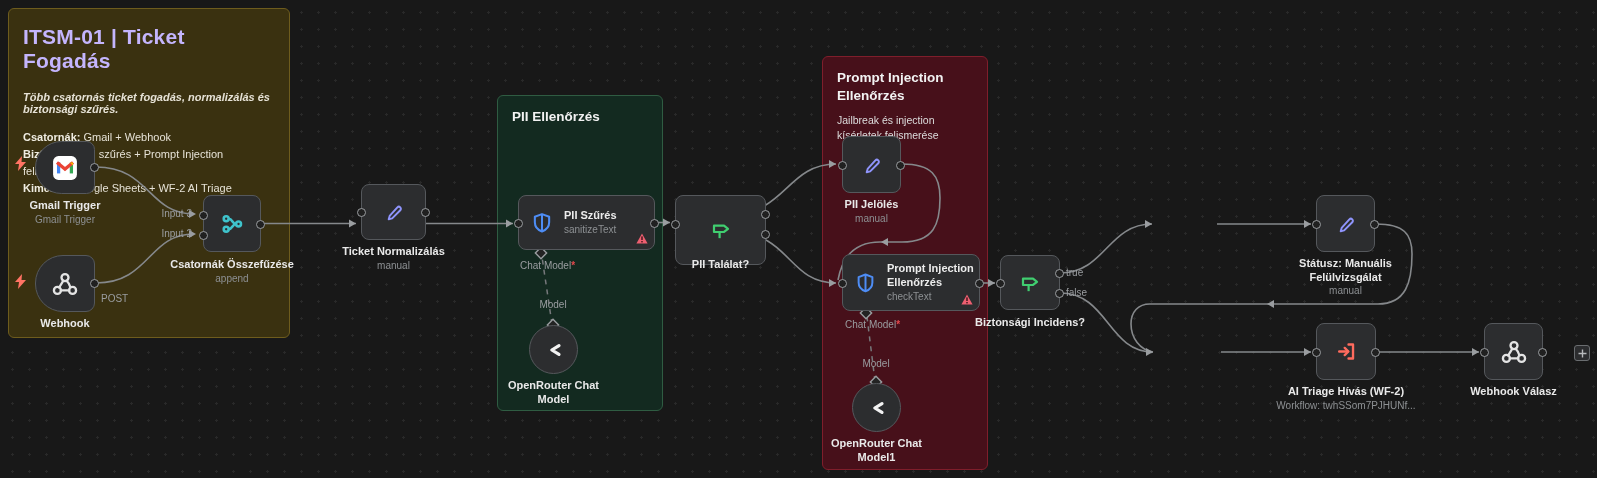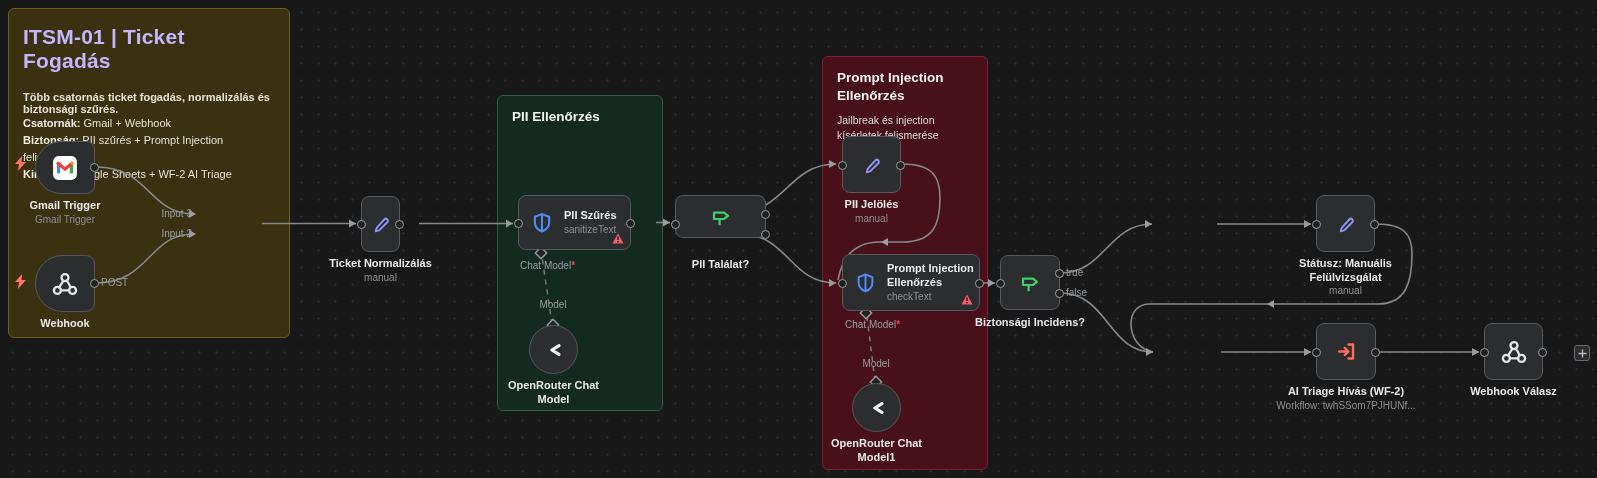--- a/index.html
+++ b/index.html
@@ -5,21 +5,21 @@
   html,body{margin:0;padding:0;background:#181818;}
   .cv{position:relative;width:1597px;height:478px;overflow:hidden;
       font-family:"Liberation Sans",sans-serif;
       background:#181818;
       background-image:radial-gradient(#292929 1.1px,transparent 1.2px);
       background-size:17px 17px;background-position:4px 4px;}
   
   .note{position:absolute;border-radius:6px;box-sizing:border-box;padding:10px 14px;}
   .note-itsm{left:8px;top:8px;width:282px;height:330px;background:#3a3110;border:1px solid #6e5c1d;}
   .note-itsm .nt{font-size:21px;font-weight:bold;color:#c4b5fd;letter-spacing:.2px;margin:6px 0 18px 0;}
-  .note-itsm .nd{font-size:11px;color:#e6e2d6;font-weight:bold;}
+  .note-itsm .nd{font-size:11px;color:#e6e2d6;font-weight:bold;margin-bottom:14px;font-style:italic;}
   .note-itsm .nl{font-size:11px;color:#e6e2d6;line-height:1.55;}
   .note-itsm .nl b{color:#f0ede2;}
   .note-pii{left:497px;top:95px;width:166px;height:316px;background:#132a20;border:1px solid #2f5c42;}
   .note-pi{left:822px;top:56px;width:166px;height:414px;background:#47101a;border:1px solid #7f1e2b;}
   .note-sm-title{font-size:13.5px;font-weight:bold;color:#f2f2f2;margin:2px 0 8px 0;line-height:1.35;}
   .note-sm-desc{font-size:10.5px;color:#ddd;line-height:1.4;}
   
   svg.wires{position:absolute;left:0;top:0;z-index:2;}
   
   .node{position:absolute;z-index:3;}
@@ -112,21 +112,21 @@
     <g fill="#232323" stroke="#9a9da0" stroke-width="1.4">
       <rect x="-4" y="-4" width="8" height="8" transform="translate(541,253) rotate(45)"></rect>
       <rect x="-4" y="-4" width="8" height="8" transform="translate(553,325) rotate(45)"></rect>
       <rect x="-4" y="-4" width="8" height="8" transform="translate(866,313) rotate(45)"></rect>
       <rect x="-4" y="-4" width="8" height="8" transform="translate(876,382) rotate(45)"></rect>
     </g>
   </svg>
 
   <div class="clabel" style="left:158px;top:208px;width:34px;text-align:right;">Input 3</div>
   <div class="clabel" style="left:158px;top:228px;width:34px;text-align:right;">Input 2</div>
-  <div class="clabel" style="left:101px;top:277px;">POST</div>
+  <div class="clabel" style="left:101px;top:293px;">POST</div>
   <div class="clabel" style="left:741px;top:207px;">true</div>
   <div class="clabel" style="left:741px;top:227px;">false</div>
   <div class="clabel" style="left:1066px;top:267px;">true</div>
   <div class="clabel" style="left:1066px;top:287px;">false</div>
   <div class="clabel" style="left:520px;top:260px;"><span>Chat Model</span><span class="star">*</span></div>
   <div class="clabel" style="left:531px;top:299px;width:44px;text-align:center;">Model</div>
   <div class="clabel" style="left:845px;top:319px;"><span>Chat Model</span><span class="star">*</span></div>
   <div class="clabel" style="left:854px;top:358px;width:44px;text-align:center;">Model</div>
 
   <svg class="bolt" style="left:14px;top:156px;" width="13" height="15" viewBox="0 0 13 15">
@@ -162,34 +162,52 @@
           <path d="M10.6,9.2 L7,15"></path>
           <path d="M13.4,9.2 C15.5,11.3 16.3,13.3 16.6,14.7"></path>
           <path d="M8.5,17.5 L15.5,17.5"></path>
         </g>
       </svg>
       <div class="port" style="right:-5px;top:23px;"></div>
     </div>
     <div class="nlabel" style="top:62px;">Webhook</div>
   </div>
 
-
-  <div class="node" style="left:361px;top:196px;width:39px;height:56px;">
+  <div class="node" style="left:203px;top:195px;width:58px;height:57px;">
+    <div class="nbox">
+      <svg width="28" height="28" viewBox="0 0 24 24">
+        <g stroke="#3fc3cc" stroke-width="2.2" fill="none">
+          <circle cx="7" cy="7.5" r="2.1"></circle>
+          <circle cx="7" cy="16.5" r="2.1"></circle>
+          <circle cx="17.6" cy="12" r="2.1"></circle>
+          <path d="M9.2,7.5 C12.5,7.5 12.3,12 15.4,12"></path>
+          <path d="M9.2,16.5 C12.5,16.5 12.3,12 15.4,12"></path>
+        </g>
+      </svg>
+      <div class="port" style="left:-5px;top:15px;"></div>
+      <div class="port" style="left:-5px;top:35px;"></div>
+      <div class="port" style="right:-5px;top:24px;"></div>
+    </div>
+    <div class="nlabel" style="top:63px;">Csatornák Összefűzése</div>
+    <div class="nsub" style="top:78px;">append</div>
+  </div>
+
+  <div class="node" style="left:361px;top:184px;width:65px;height:56px;">
     <div class="nbox">
       <svg width="26" height="26" viewBox="0 0 24 24">
         <path d="M8,15.6 L7.1,18.8 L10.3,17.9 L17.8,10.4 A1.9,1.9 0 0 0 15.1,7.7 Z" stroke="#8f94fb" stroke-width="1.8" fill="none" stroke-linejoin="round"></path>
       </svg>
       <div class="port" style="left:-5px;top:23px;"></div>
       <div class="port" style="right:-5px;top:23px;"></div>
     </div>
     <div class="nlabel" style="top:61px;">Ticket Normalizálás</div>
     <div class="nsub" style="top:76px;">manual</div>
   </div>
 
-  <div class="node" style="left:518px;top:195px;width:113px;height:55px;">
+  <div class="node" style="left:518px;top:195px;width:137px;height:55px;">
     <div class="nbox wide">
       <svg width="26" height="26" viewBox="0 0 24 24">
         <path d="M12,3.8 L18.6,6.3 V11.4 C18.6,15.5 15.9,18.5 12,19.9 C8.1,18.5 5.4,15.5 5.4,11.4 V6.3 Z" stroke="#4e8df5" stroke-width="1.9" fill="none" stroke-linejoin="round"></path>
         <path d="M12,3.8 V19.9" stroke="#4e8df5" stroke-width="1.9"></path>
       </svg>
       <div class="wtxt">
         <div class="wtitle">PII Szűrés</div>
         <div class="wsub">sanitizeText</div>
       </div>
       <svg class="warn" width="12" height="11" viewBox="0 0 12 11">
@@ -204,21 +222,21 @@
 
   <div class="node" style="left:529px;top:325px;width:49px;height:49px;">
     <div class="nbox round">
       <svg width="24" height="24" viewBox="0 0 24 24">
         <path d="M17,7.6 L9.8,12 L17,16.4" stroke="#f2f2f2" stroke-width="3.2" fill="none" stroke-linecap="round" stroke-linejoin="round"></path>
       </svg>
     </div>
     <div class="nlabel" style="top:54px;width:120px;">OpenRouter Chat Model</div>
   </div>
 
-  <div class="node" style="left:675px;top:195px;width:60px;height:43px;padding-left:31px;">
+  <div class="node" style="left:675px;top:195px;width:60px;height:70px;padding-left:31px;">
     <div class="nbox">
       <svg width="28" height="28" viewBox="0 0 24 24">
         <g stroke="#40ce70" stroke-width="1.9" fill="none" stroke-linejoin="round">
           <path d="M6,8.3 H14.6 L18,11 L14.6,13.7 H6 Z"></path>
           <path d="M10.8,13.7 V19"></path>
         </g>
       </svg>
       <div class="port" style="left:-5px;top:24px;"></div>
       <div class="port" style="right:-5px;top:14px;"></div>
       <div class="port" style="right:-5px;top:34px;"></div>

